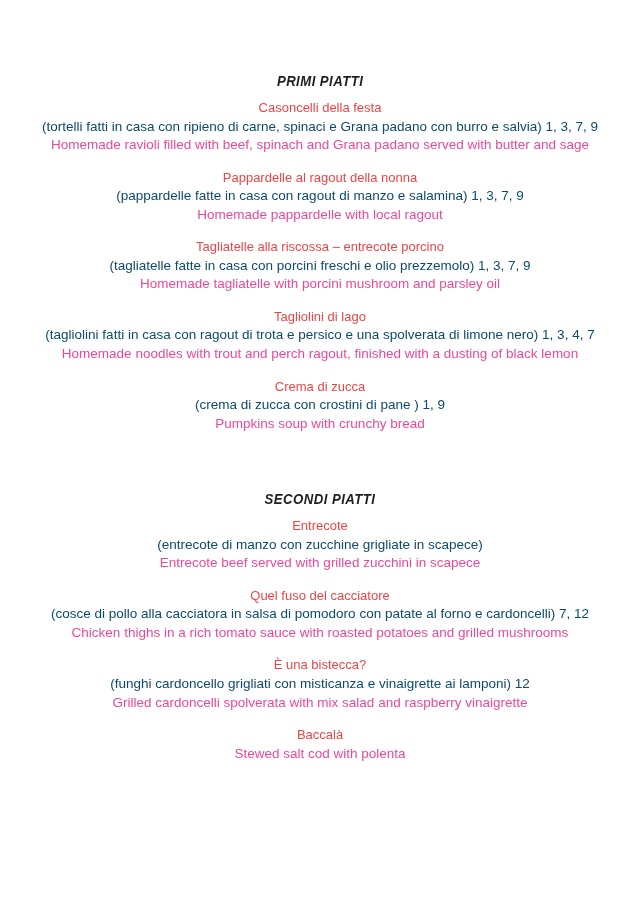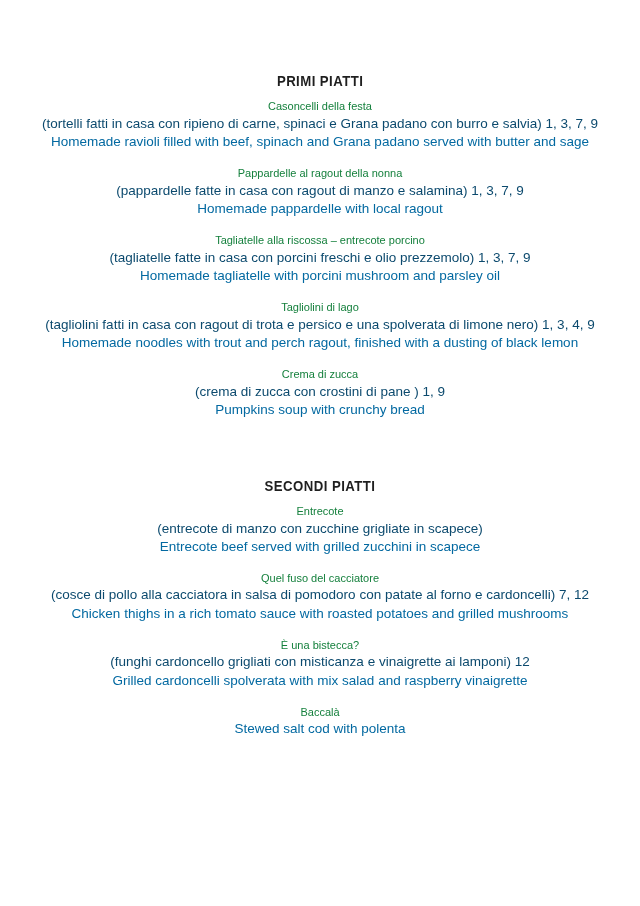--- a/index.html
+++ b/index.html
@@ -31,40 +31,41 @@
     font-weight: 700;
     letter-spacing: 0.5px;
     color: #1f1f1f;
     display: inline-block;
     transform: scaleX(0.88);
     transform-origin: center;
     margin-bottom: 6px;
   }
   .section-title-wrap {
     margin-bottom: 4px;
+    font-style: italic;
   }
   .dish {
     margin-bottom: 15px;
   }
   .dish-name {
-    font-size: 11px;
-    color: #15803d;
+    font-size: 13px;
+    color: #ef4444;
     line-height: 1.35;
     margin-bottom: 1px;
   }
   .dish-italian {
     font-size: 13.5px;
     color: #0c4a6e;
     line-height: 1.3;
     margin: 0 auto;
     max-width: 624px;
   }
   .dish-english {
     font-size: 13.5px;
-    color: #0369a1;
+    color: #ec4899;
     line-height: 1.3;
     margin: 1px auto 0 auto;
     max-width: 624px;
   }
 </style>
 </head>
 <body>
 
 <div class="menu-page">
 
@@ -86,21 +87,21 @@
     </div>
 
     <div class="dish">
       <div class="dish-name">Tagliatelle alla riscossa – entrecote porcino</div>
       <div class="dish-italian">(tagliatelle fatte in casa con porcini freschi e olio prezzemolo) 1, 3, 7, 9</div>
       <div class="dish-english">Homemade tagliatelle with porcini mushroom and parsley oil</div>
     </div>
 
     <div class="dish">
       <div class="dish-name">Tagliolini di lago</div>
-      <div class="dish-italian">(tagliolini fatti in casa con ragout di trota e persico e una spolverata di limone nero) 1, 3, 4, 9</div>
+      <div class="dish-italian">(tagliolini fatti in casa con ragout di trota e persico e una spolverata di limone nero) 1, 3, 4, 7</div>
       <div class="dish-english">Homemade noodles with trout and perch ragout, finished with a dusting of black lemon</div>
     </div>
 
     <div class="dish">
       <div class="dish-name">Crema di zucca</div>
       <div class="dish-italian">(crema di zucca con crostini di pane ) 1, 9</div>
       <div class="dish-english">Pumpkins soup with crunchy bread</div>
     </div>
   </div>
 

